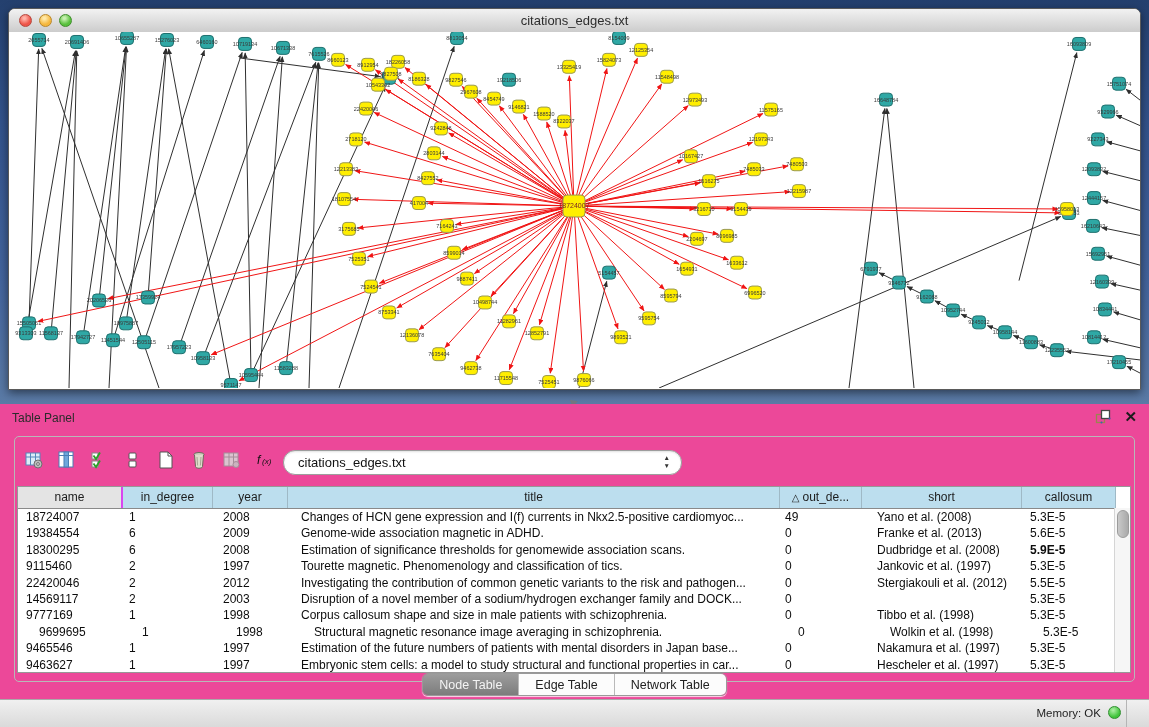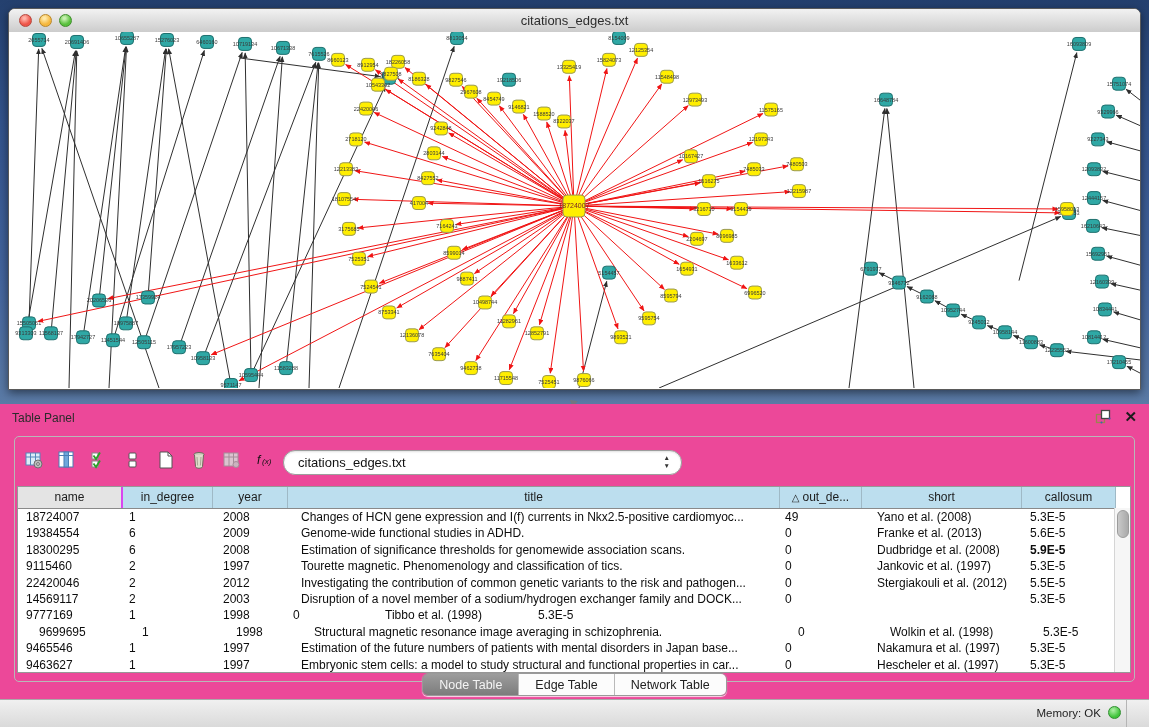--- a/index.html
+++ b/index.html
@@ -529,21 +529,21 @@
             <div class="td" style="width: 75px; padding-left: 10px;">2008</div>
             <div class="td" style="width: 492px; padding-left: 13px;">Changes of HCN gene expression and I(f) currents in Nkx2.5-positive cardiomyoc...</div>
             <div class="td" style="width: 82px; padding-left: 5px;">49</div>
             <div class="td" style="width: 160px; padding-left: 15px;">Yano et al. (2008)</div>
             <div class="td" style="width: 94px; padding-left: 8px;">5.3E-5</div>
           </div>
           <div class="trow">
             <div class="td" style="width: 105px; padding-left: 8px;">19384554</div>
             <div class="td" style="width: 90px; padding-left: 6px;">6</div>
             <div class="td" style="width: 75px; padding-left: 10px;">2009</div>
-            <div class="td" style="width: 492px; padding-left: 13px;">Genome-wide functional studies in ADHD.</div>
+            <div class="td" style="width: 492px; padding-left: 13px;">Genome-wide association magnetic in ADHD.</div>
             <div class="td" style="width: 82px; padding-left: 5px;">0</div>
             <div class="td" style="width: 160px; padding-left: 15px;">Franke et al. (2013)</div>
             <div class="td" style="width: 94px; padding-left: 8px;">5.6E-5</div>
           </div>
           <div class="trow">
             <div class="td" style="width: 105px; padding-left: 8px;">18300295</div>
             <div class="td" style="width: 90px; padding-left: 6px;">6</div>
             <div class="td" style="width: 75px; padding-left: 10px;">2008</div>
             <div class="td" style="width: 492px; padding-left: 13px;">Estimation of significance thresholds for genomewide association scans.</div>
             <div class="td" style="width: 82px; padding-left: 5px;">0</div>
@@ -574,20 +574,21 @@
             <div class="td" style="width: 75px; padding-left: 10px;">2003</div>
             <div class="td" style="width: 492px; padding-left: 13px;">Disruption of a novel member of a sodium/hydrogen exchanger family and DOCK...</div>
             <div class="td" style="width: 82px; padding-left: 5px;">0</div>
             <div class="td" style="width: 160px; padding-left: 15px; margin-top: 48px;">de Silva et al. (2003)</div>
             <div class="td" style="width: 94px; padding-left: 8px;">5.3E-5</div>
           </div>
           <div class="trow">
             <div class="td" style="width: 105px; padding-left: 8px;">9777169</div>
             <div class="td" style="width: 90px; padding-left: 6px;">1</div>
             <div class="td" style="width: 75px; padding-left: 10px;">1998</div>
+            <div class="td" style="width: 492px; padding-left: 13px;">Corpus callosum shape and size in male patients with schizophrenia.</div>
             <div class="td" style="width: 82px; padding-left: 5px;">0</div>
             <div class="td" style="width: 160px; padding-left: 15px;">Tibbo et al. (1998)</div>
             <div class="td" style="width: 94px; padding-left: 8px;">5.3E-5</div>
           </div>
           <div class="trow">
             <div class="td" style="width: 105px; padding-left: 8px; margin-left: 13px;">9699695</div>
             <div class="td" style="width: 90px; padding-left: 6px;">1</div>
             <div class="td" style="width: 75px; padding-left: 10px;">1998</div>
             <div class="td" style="width: 492px; padding-left: 13px;">Structural magnetic resonance image averaging in schizophrenia.</div>
             <div class="td" style="width: 82px; padding-left: 5px;">0</div>

